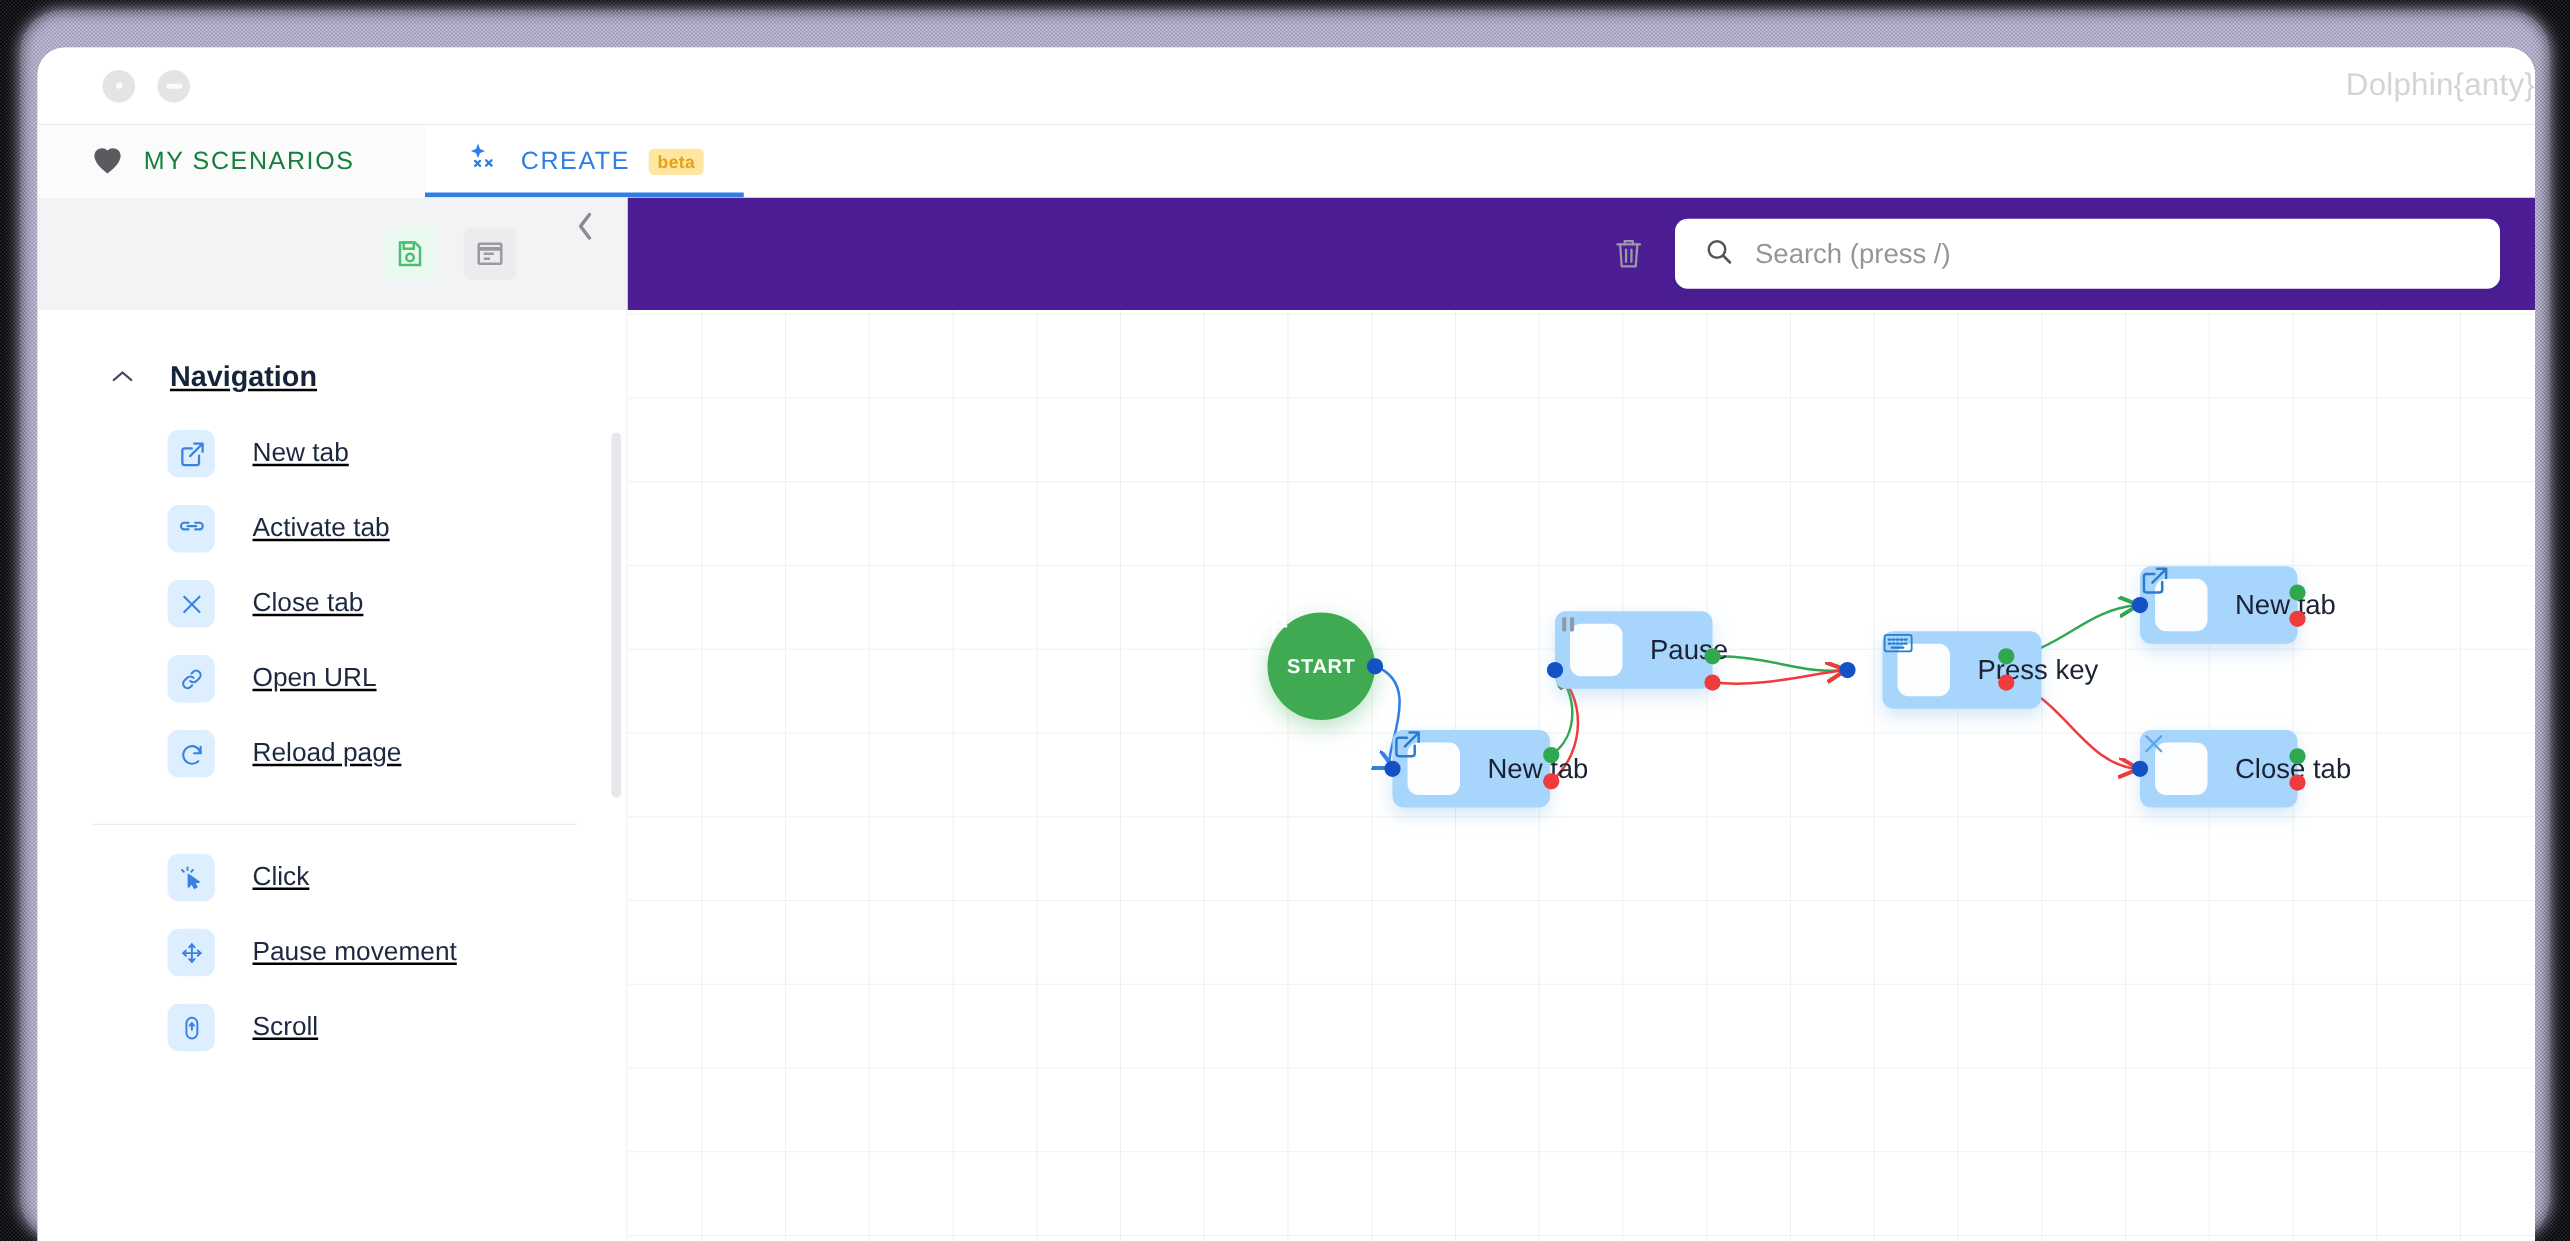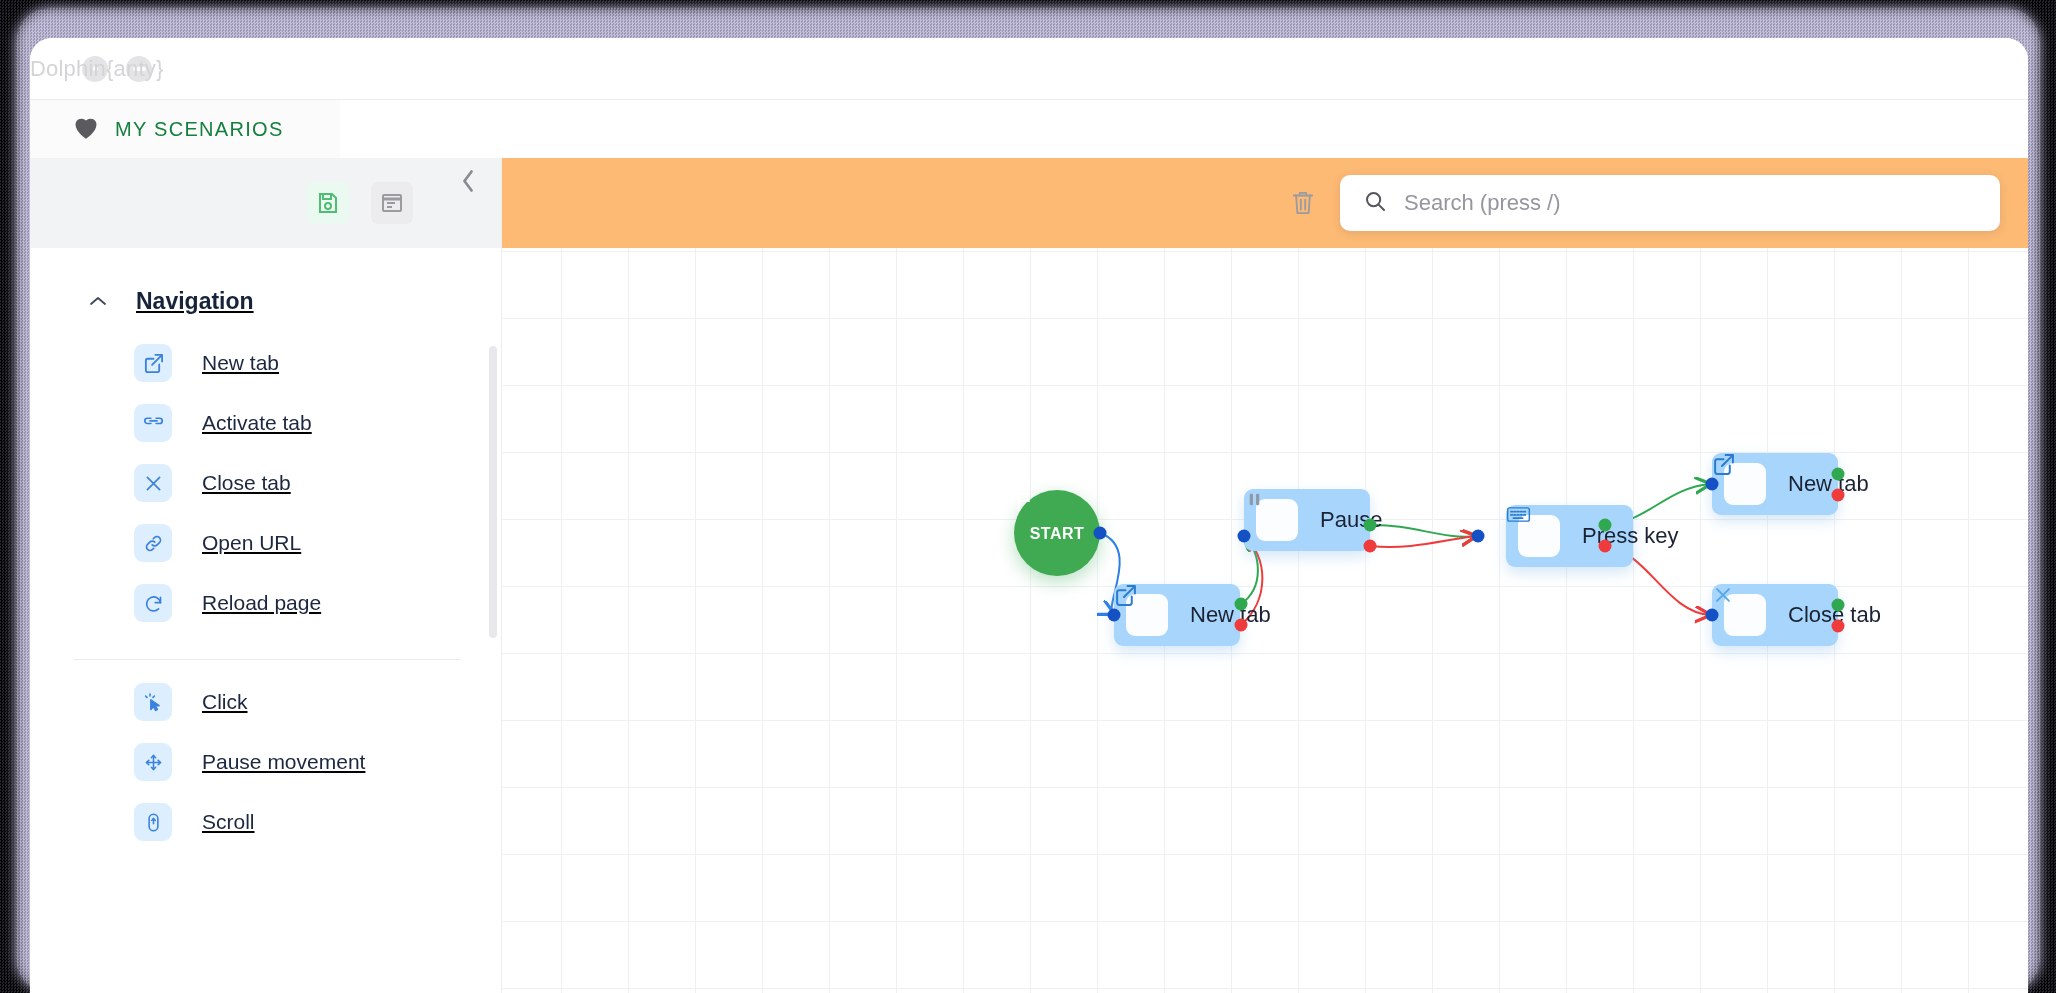--- a/index.html
+++ b/index.html
@@ -80,22 +80,22 @@
     border-radius: 50%;
     background: #e4e4e6;
     display: flex; align-items: center; justify-content: center;
   }
   .win-btn .dot  { width: 5px; height: 5px; border-radius: 50%; background: #fbfbfb; }
   .win-btn .bar  { width: 13px; height: 4px; border-radius: 2px; background: #fbfbfb; }
 
   .win-title {
     position: absolute;
     left: 0; right: 0;
-    text-align: left;
-    font-size: 22px;
+    text-align: right;
+    font-size: 25px;
     color: #d4d4d6;
     letter-spacing: .2px;
     pointer-events: none;
   }
 
   
   .tabstrip {
     position: relative;
     height: 58px;
     background: #ffffff;
@@ -239,21 +239,21 @@
   
   .canvas-wrap {
     position: relative;
     flex: 1;
     overflow: hidden;
     background: #ffffff;
   }
   .canvas-header {
     position: relative;
     height: 90px;
-    background: #fdba74;
+    background: #4c1d95;
     display: flex;
     align-items: center;
     justify-content: flex-end;
     padding-right: 28px;
     gap: 20px;
     z-index: 5;
   }
   .trash-btn {
     width: 34px; height: 34px;
     display: flex; align-items: center; justify-content: center;
@@ -378,20 +378,31 @@
   <div class="tabstrip">
     <div class="tab my-scenarios">
       <span>
         <svg width="28" height="26" viewBox="0 0 24 22">
             <path d="M12 21s-9-5.8-9-12.2A5.3 5.3 0 0 1 12 5.4 5.3 5.3 0 0 1 21 8.8C21 15.2 12 21 12 21z" fill="#5a5a5f"></path>
           </svg>
       </span>
       <span class="tab-label">MY SCENARIOS</span>
     </div>
 
+    <div class="tab active">
+      <span>
+        <svg width="30" height="28" viewBox="0 0 26 24">
+          <path d="M9 1.5 L10.4 5.2 L14 6.6 L10.4 8 L9 11.7 L7.6 8 L4 6.6 L7.6 5.2 Z" fill="#2e7ee5"></path>
+          <path d="M7 13.5 l3.4 3.4 M10.4 13.5 l-3.4 3.4" stroke="#2e7ee5" stroke-width="1.6" stroke-linecap="round"></path>
+          <path d="M14.6 13 l3.8 3.8 M18.4 13 l-3.8 3.8" stroke="#2e7ee5" stroke-width="1.6" stroke-linecap="round"></path>
+        </svg>
+      </span>
+      <span class="tab-label">CREATE</span>
+      <span class="beta-badge">beta</span>
+    </div>
   </div>
 
   <div class="body">
 
     <div class="sidebar">
 
       <div class="sidebar-top">
         <div class="tool-btn save">
           <svg width="24" height="24" viewBox="0 0 24 24" fill="none" stroke="#4fbd74" stroke-width="2">
             <path d="M4 3h12l4 4v14H4z"></path>

